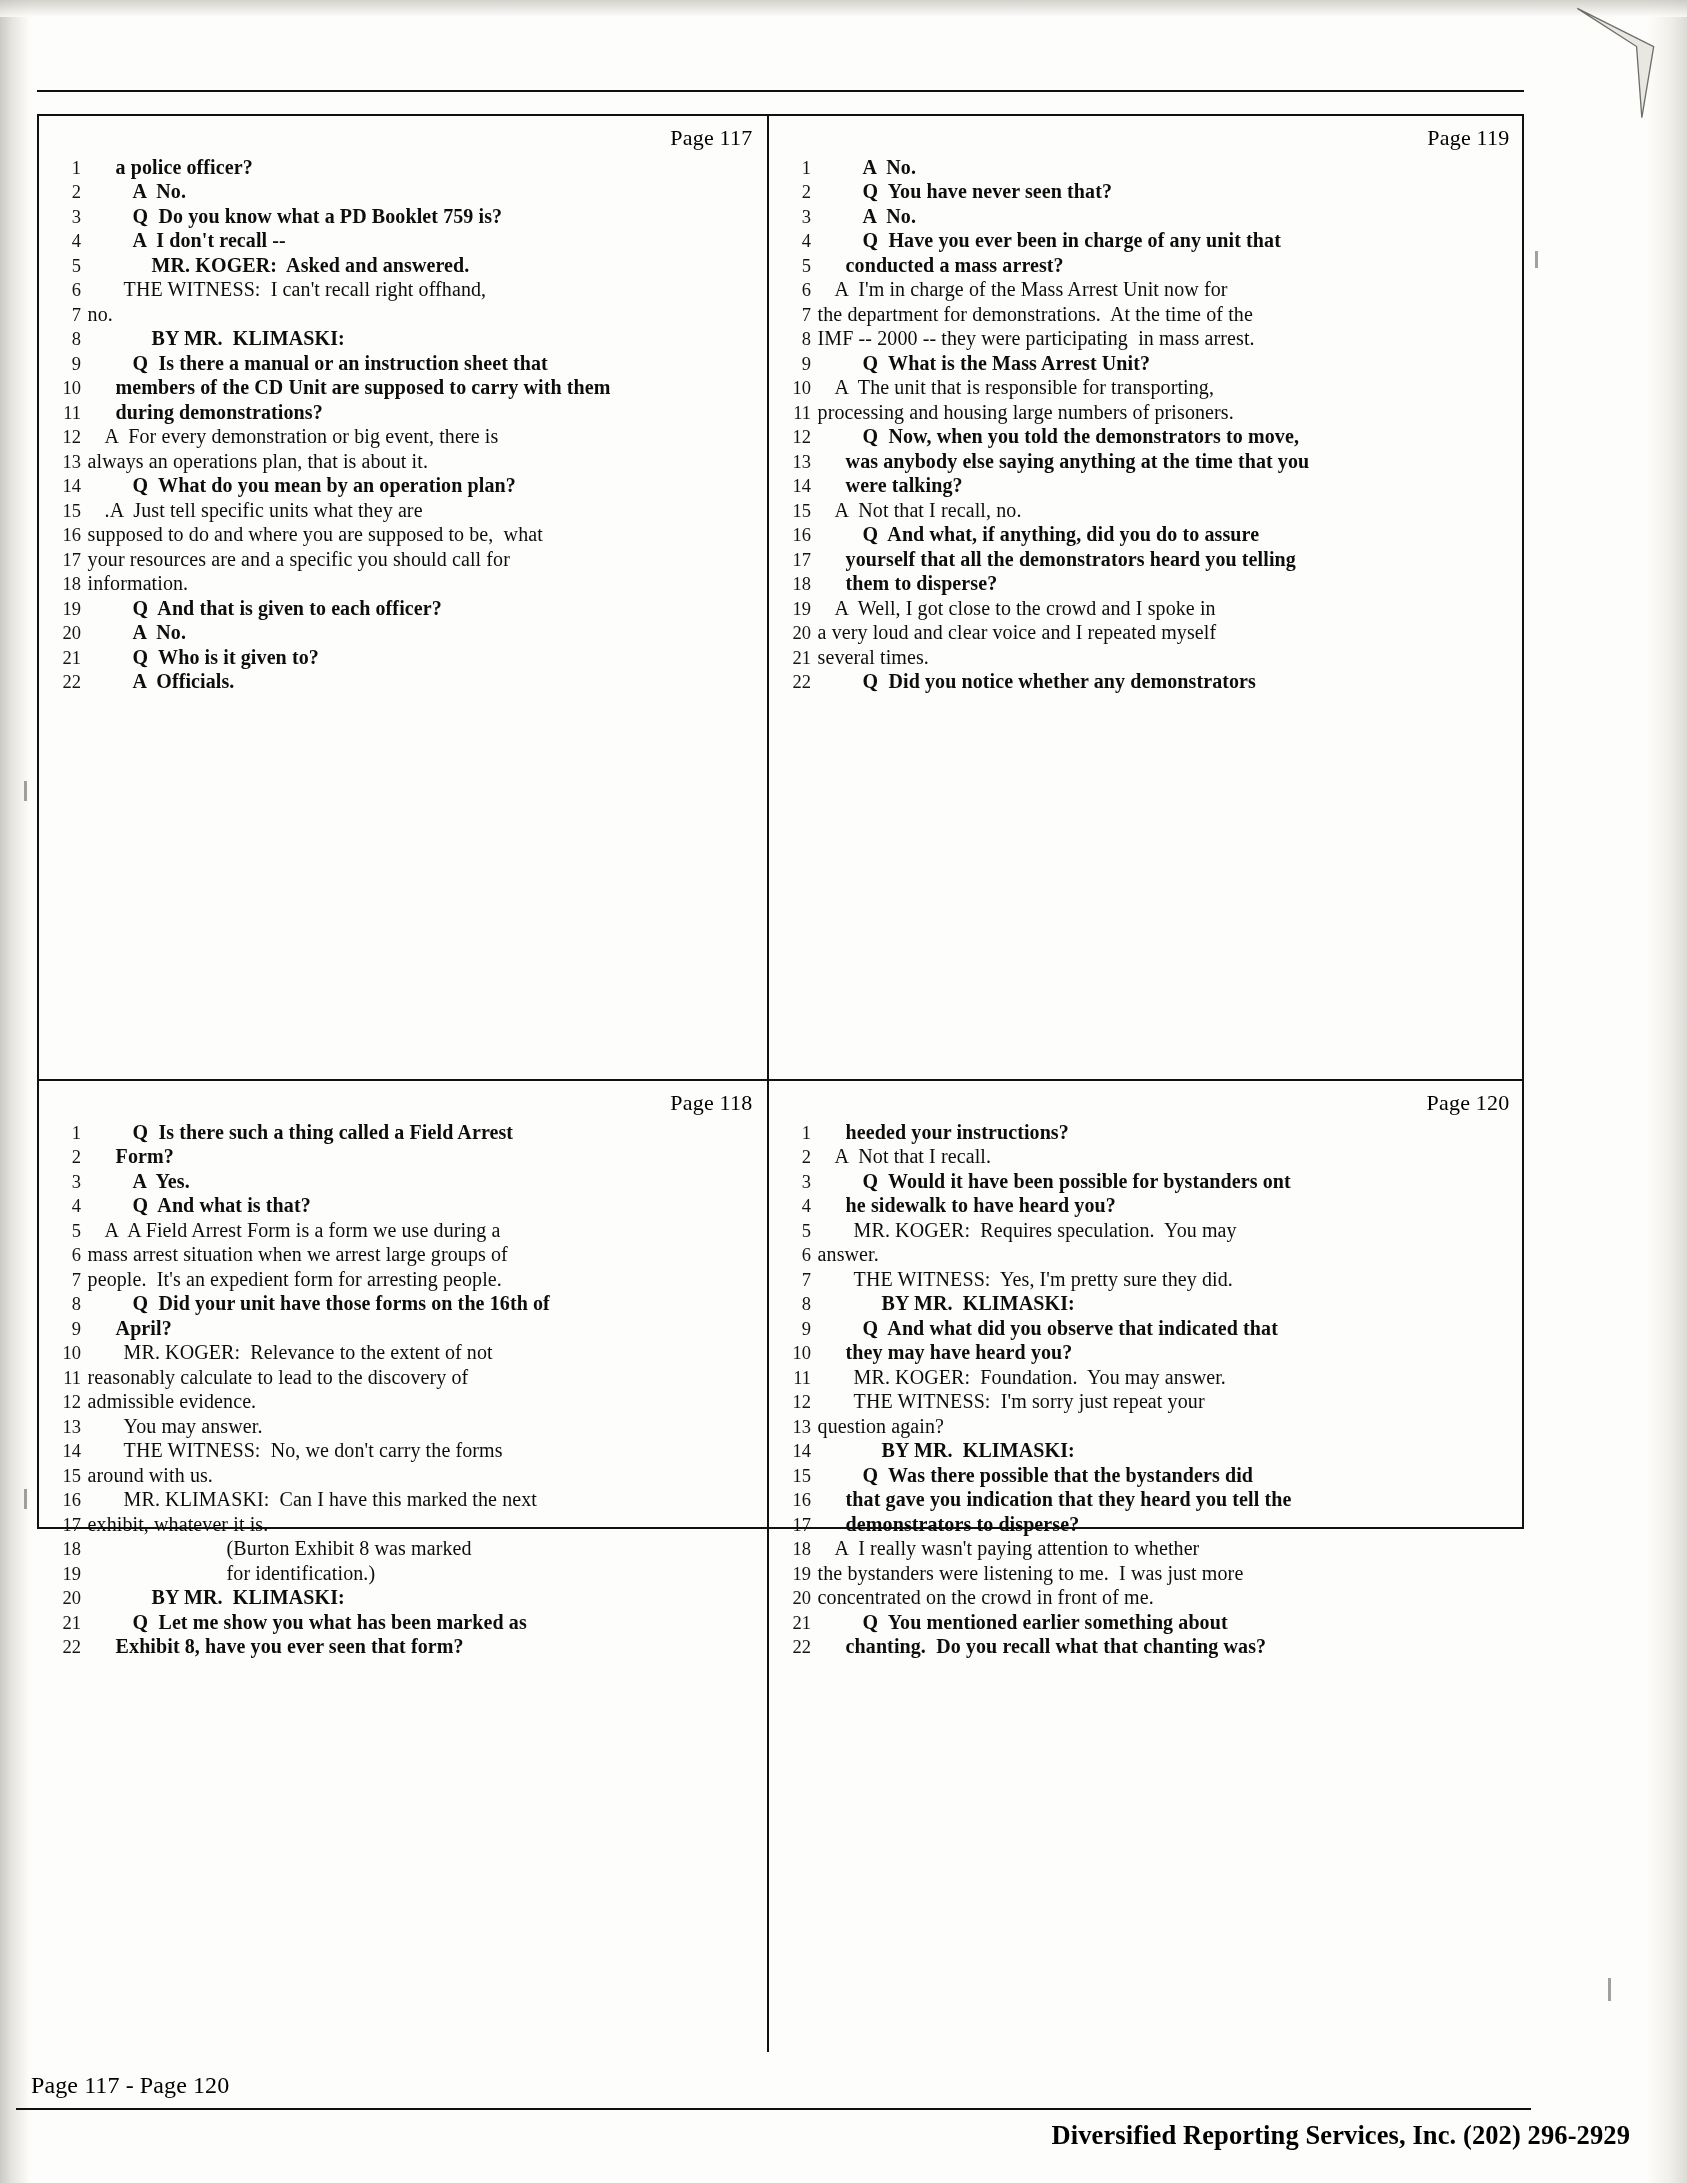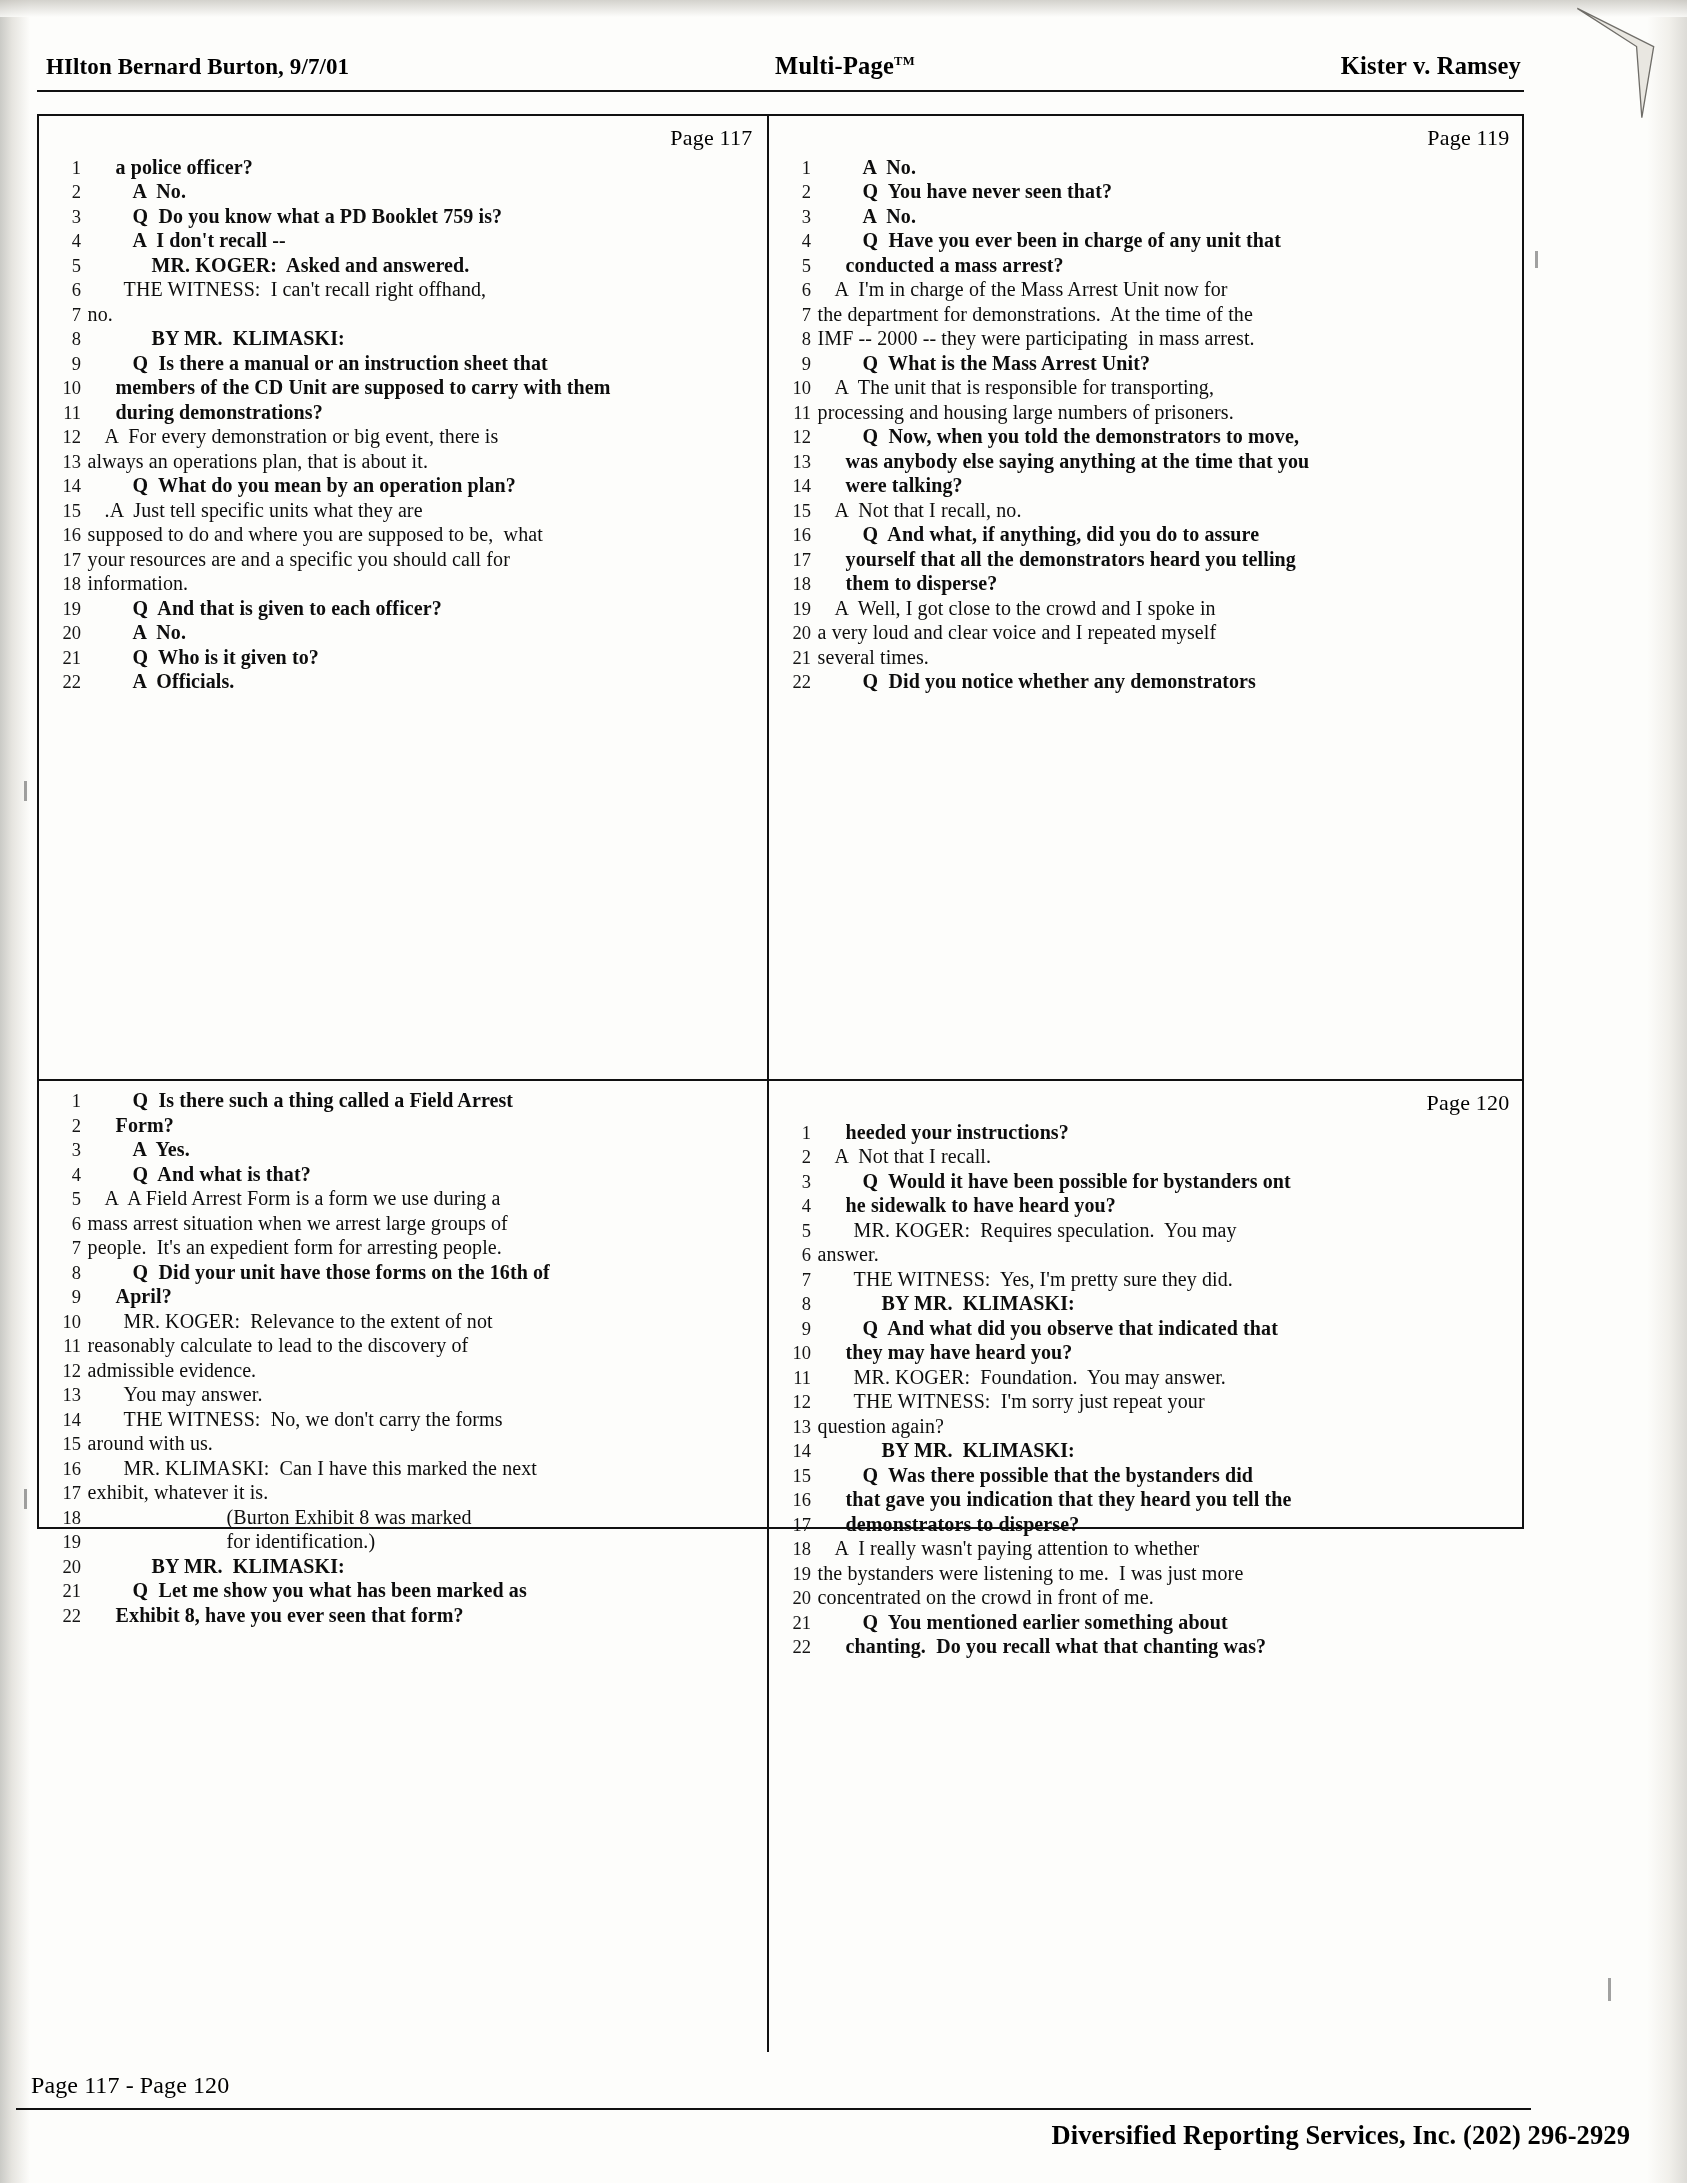--- a/index.html
+++ b/index.html
@@ -194,25 +194,20 @@
 <div class="page">
 
   <div class="scan-edge-left"></div>
   <div class="scan-edge-right"></div>
   <div class="scan-edge-top"></div>
 
   <svg class="corner-fold" viewBox="0 0 120 170">
     <path d="M2,2 L118,60 L100,168 L92,60 Z" fill="#e9e7e1" stroke="#6f6d68" stroke-width="2"></path>
   </svg>
 
-  <div class="doc-header">
-    <div class="hdr-left">HIlton Bernard Burton, 9/7/01</div>
-    <div class="hdr-center"><span>Multi-Page</span><sup>TM</sup></div>
-    <div class="hdr-right">Kister v. Ramsey</div>
-  </div>
   <div class="hdr-rule"></div>
 
   <div class="grid">
 
     <div class="cell br bb">
       <div class="pagenum">Page 117</div>
       <div class="lines">
         <div class="ln">
             <span class="ln-no">1</span>
             <span class="ln-tx b">a police officer?</span>
@@ -392,20 +387,21 @@
             <span class="ln-tx">several times.</span>
           </div>
         <div class="ln">
             <span class="ln-no">22</span>
             <span class="ln-tx b ind1">Q  Did you notice whether any demonstrators</span>
           </div>
       </div>
     </div>
 
     <div class="cell br">
+      <div class="pagenum">Page 118</div>
       <div class="lines">
         <div class="ln">
             <span class="ln-no">1</span>
             <span class="ln-tx b ind1">Q  Is there such a thing called a Field Arrest</span>
           </div>
         <div class="ln">
             <span class="ln-no">2</span>
             <span class="ln-tx b">Form?</span>
           </div>
         <div class="ln">

